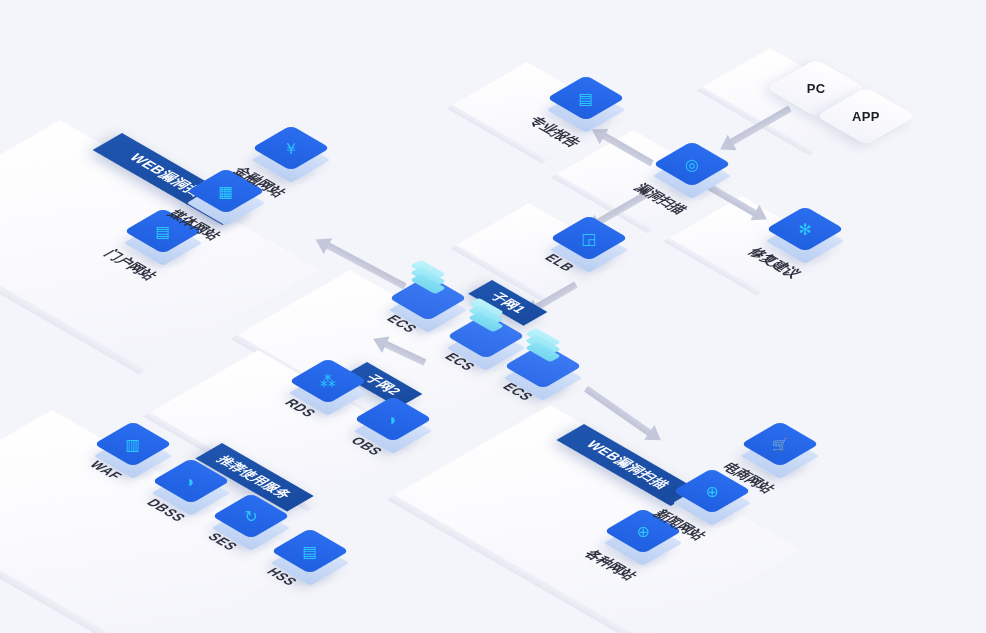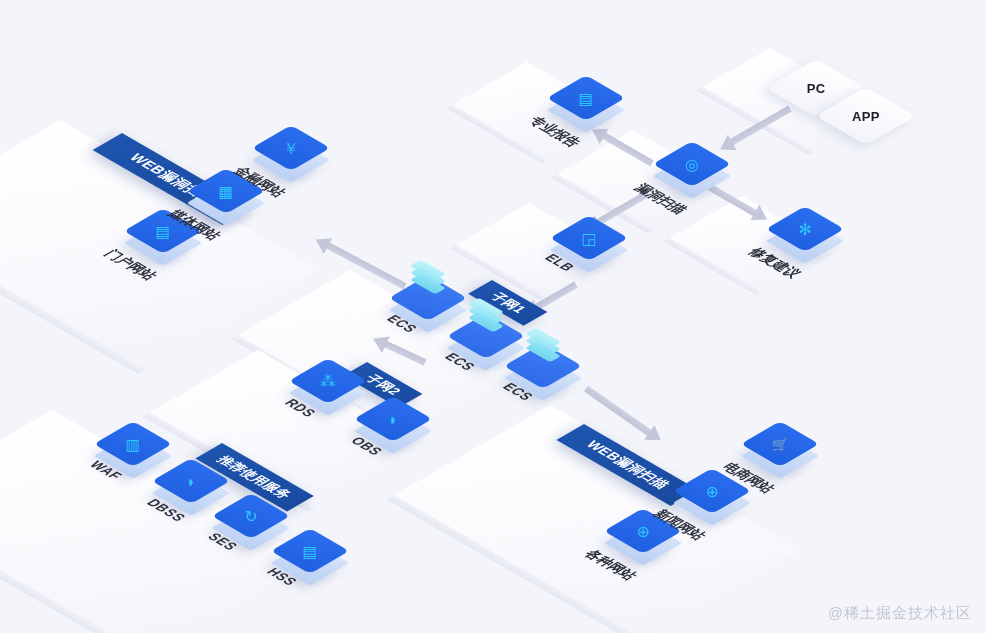--- a/index.html
+++ b/index.html
@@ -382,15 +382,14 @@
 
   <div class="node" style="left:752px;top:418px;">
     <div class="cube-shadow"></div>
     <div class="cube-body"></div>
     <div class="cube-top">
       <span class="cube-ico" style="font-size:14px;">🛒</span>
     </div>
   </div>
   <div class="lbl" style="left:726px;top:456px;">电商网站</div>
 
-  <div class="wm">@稀土掘金技术社区</div>
 
 </div>
 
 </body></html>

